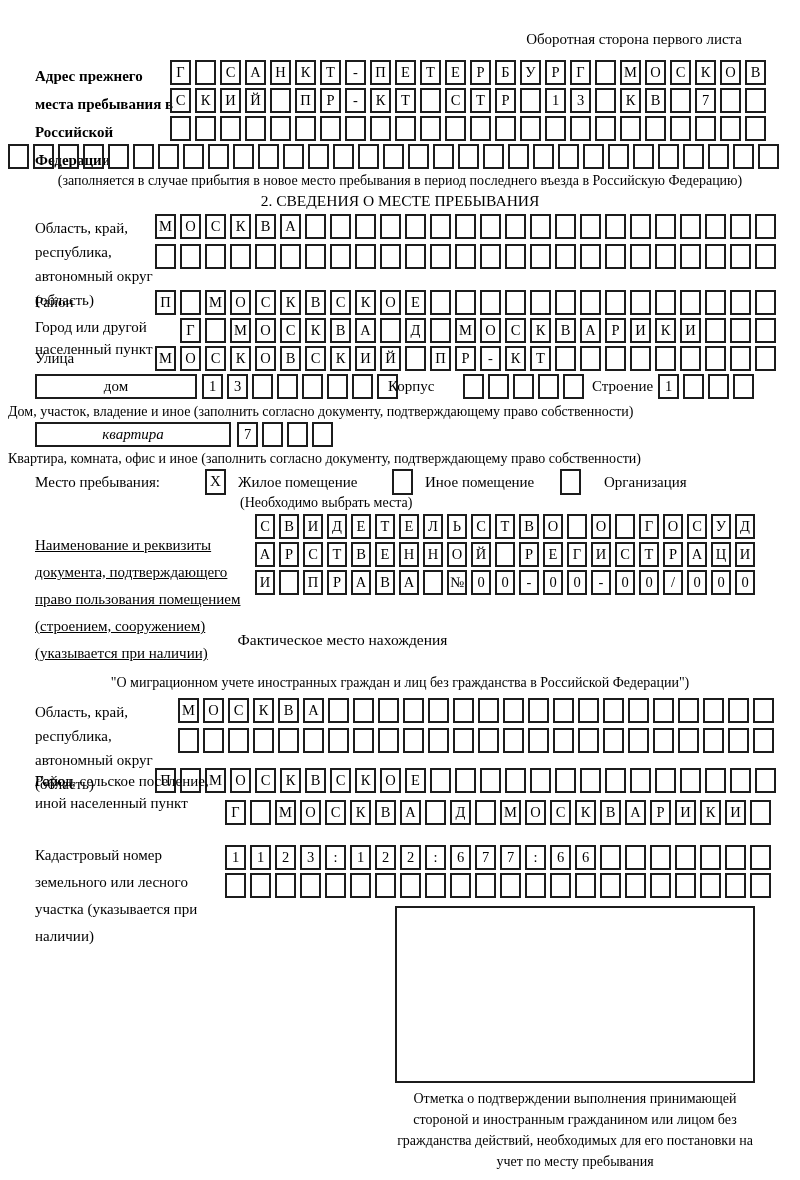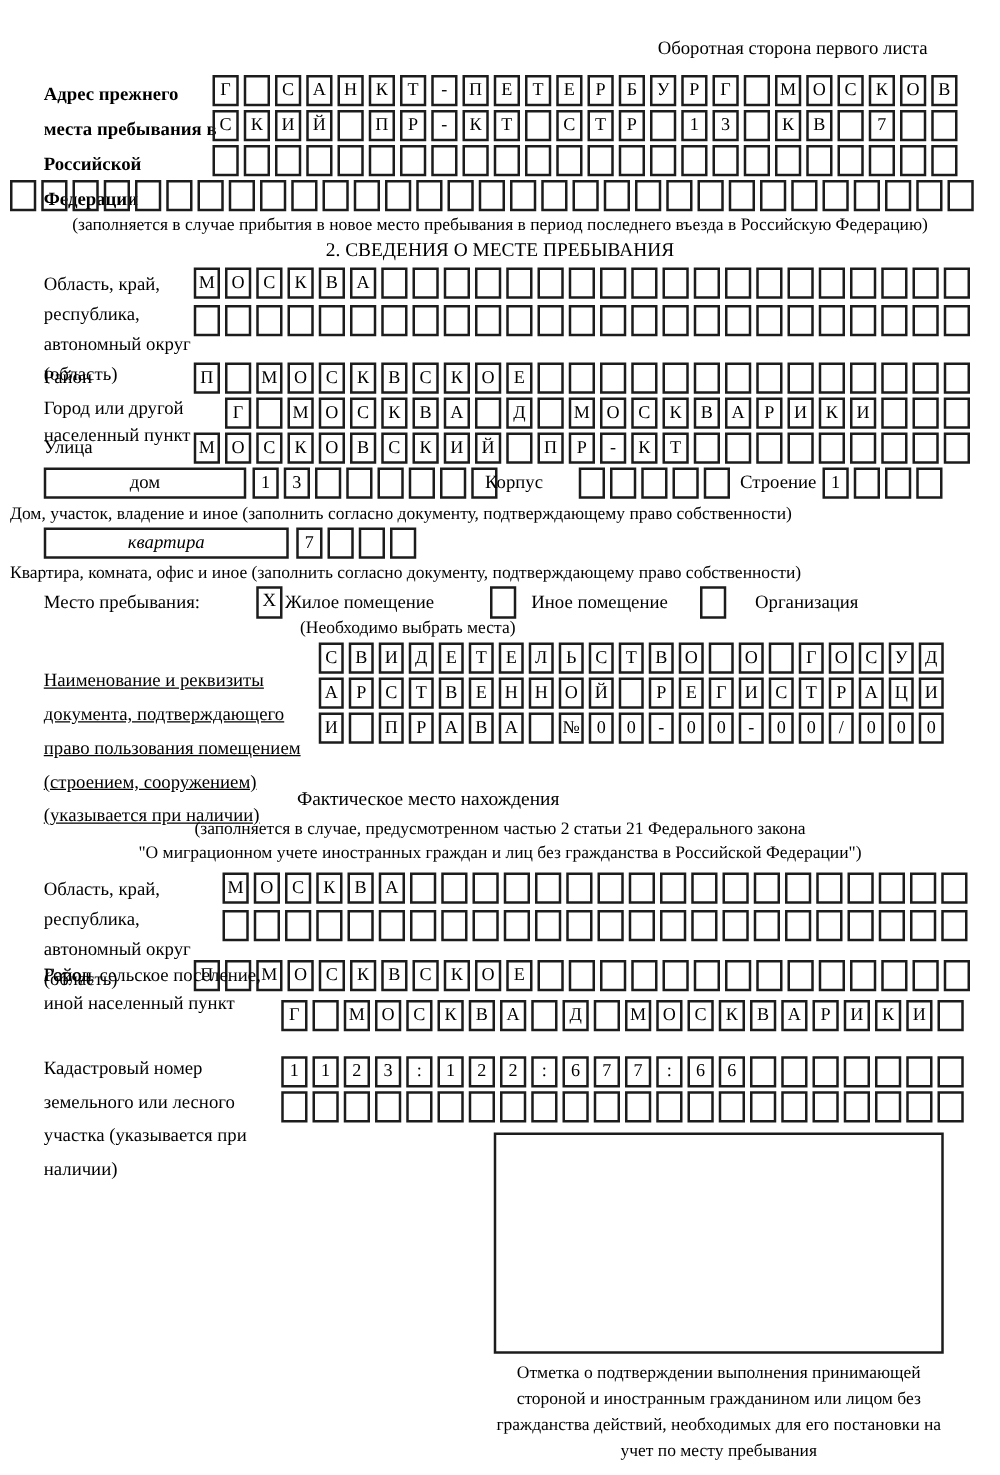--- a/index.html
+++ b/index.html
@@ -326,21 +326,21 @@
   <div class="cellrow" style="left:237px;top:422px;">
       <span class="cell">7</span>
       <span class="cell"></span>
       <span class="cell"></span>
       <span class="cell"></span>
     </div>
   <div class="txt small" style="left:8px;top:450px;width:790px;">Квартира, комната, офис и иное (заполнить согласно документу, подтверждающему право собственности)</div>
 
   <div class="txt" style="left:35px;top:473px;">Место пребывания:</div>
   <span class="checkbox" style="left:205px;top:469px;">X</span>
-  <div class="txt" style="left:228px;top:473px;">Жилое помещение</div>
+  <div class="txt" style="left:238px;top:473px;">Жилое помещение</div>
   <span class="checkbox" style="left:392px;top:469px;"></span>
   <div class="txt" style="left:425px;top:473px;">Иное помещение</div>
   <span class="checkbox" style="left:560px;top:469px;"></span>
   <div class="txt" style="left:604px;top:473px;">Организация</div>
   <div class="txt small" style="left:240px;top:494px;">(Необходимо выбрать места)</div>
 
   <div class="txt" style="left:35px;top:532px;width:220px;line-height:27px;text-decoration:underline;">Наименование и реквизиты документа, подтверждающего право пользования помещением (строением, сооружением) (указывается при наличии)</div>
   <div class="cellrow narrow" style="left:255px;top:514px;">
       <span class="cell">С</span>
       <span class="cell">В</span>
@@ -405,21 +405,20 @@
       <span class="cell">-</span>
       <span class="cell">0</span>
       <span class="cell">0</span>
       <span class="cell">/</span>
       <span class="cell">0</span>
       <span class="cell">0</span>
       <span class="cell">0</span>
     </div>
 
   <div class="txt bold center" style="left:0;top:630px;width:685px;font-size:15.5px;">Фактическое место нахождения</div>
-  <div class="txt small center" style="left:0;top:655px;width:800px;">(заполняется в случае, предусмотренном частью 2 статьи 21 Федерального закона</div>
   <div class="txt small center" style="left:0;top:674px;width:800px;">"О миграционном учете иностранных граждан и лиц без гражданства в Российской Федерации")</div>
 
   <div class="txt" style="left:35px;top:700px;width:140px;line-height:24px;">Область, край, республика, автономный округ (область)</div>
   <div class="cellrow" style="left:178px;top:698px;">
       <span class="cell">М</span>
       <span class="cell">О</span>
       <span class="cell">С</span>
       <span class="cell">К</span>
       <span class="cell">В</span>
       <span class="cell">А</span>

